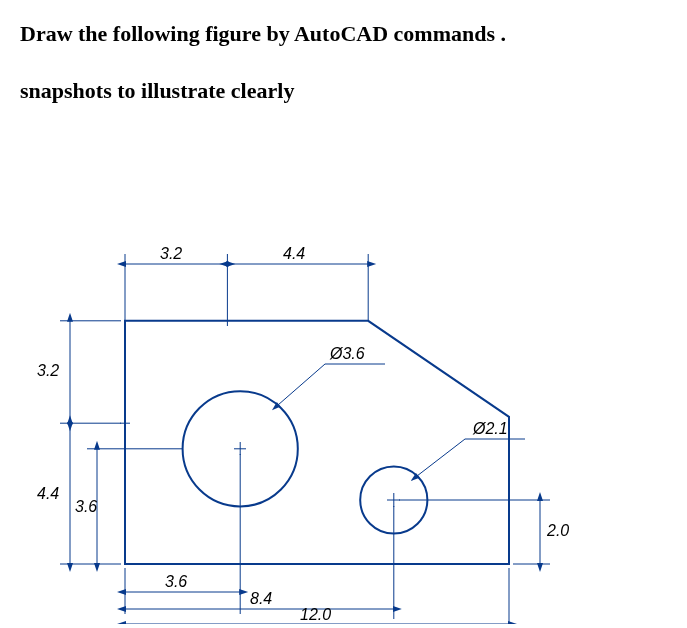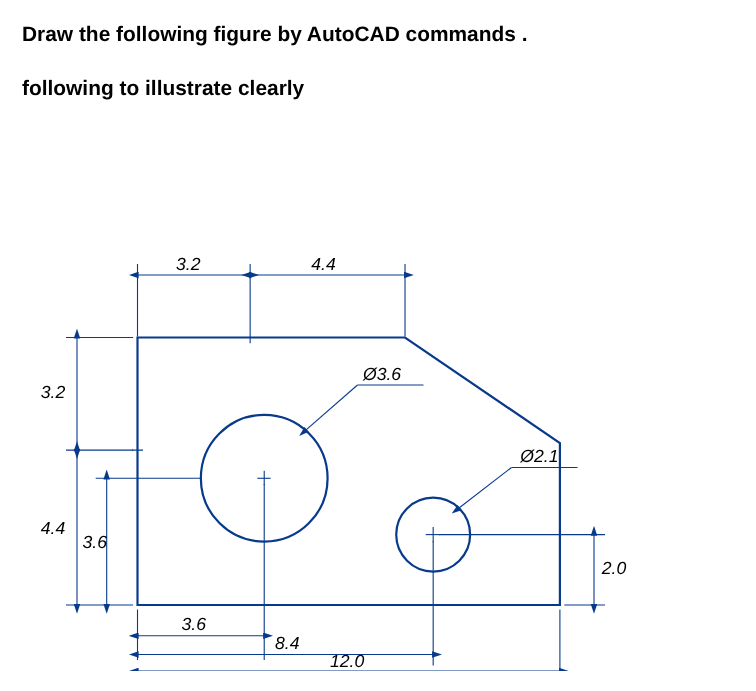--- a/index.html
+++ b/index.html
@@ -9,28 +9,29 @@
       font-family: "Comic Sans MS", cursive, sans-serif;
       width: 687px;
       height: 628px;
       position: relative;
     }
     .instruction {
       position: absolute;
       top: 20px;
       left: 20px;
       right: 20px;
-      font-size: 19px;
+      font-size: 22px;
       font-weight: bold;
       color: #000;
       line-height: 1.3;
+      font-family: Liberation Serif, serif;
     }
     .drawing-container {
       position: absolute;
-      top: 150px;
+      top: 164px;
       left: 25px;
       width: 640px;
       height: 460px;
     }
     svg {
       width: 100%;
       height: 100%;
     }
     .outline {
       fill: none;
@@ -51,21 +52,21 @@
     .arrow {
       fill: #083a8c;
     }
   </style>
 </head>
 <body>
 
 <div class="instruction">
   <span>Draw the following figure by AutoCAD commands .</span><br>
   <br>
-  <span>following to illustrate clearly</span>
+  <span>snapshots to illustrate clearly</span>
 </div>
 
 <div class="drawing-container">
 <svg viewBox="0 0 640 460">
   <defs>
     <marker id="arr" markerWidth="10" markerHeight="10" refX="1" refY="3" orient="auto">
       <path d="M0,0 L0,6 L9,3 z" class="arrow"></path>
     </marker>
     <marker id="arr2" markerWidth="10" markerHeight="10" refX="8" refY="3" orient="auto">
       <path d="M9,0 L9,6 L0,3 z" class="arrow"></path>

